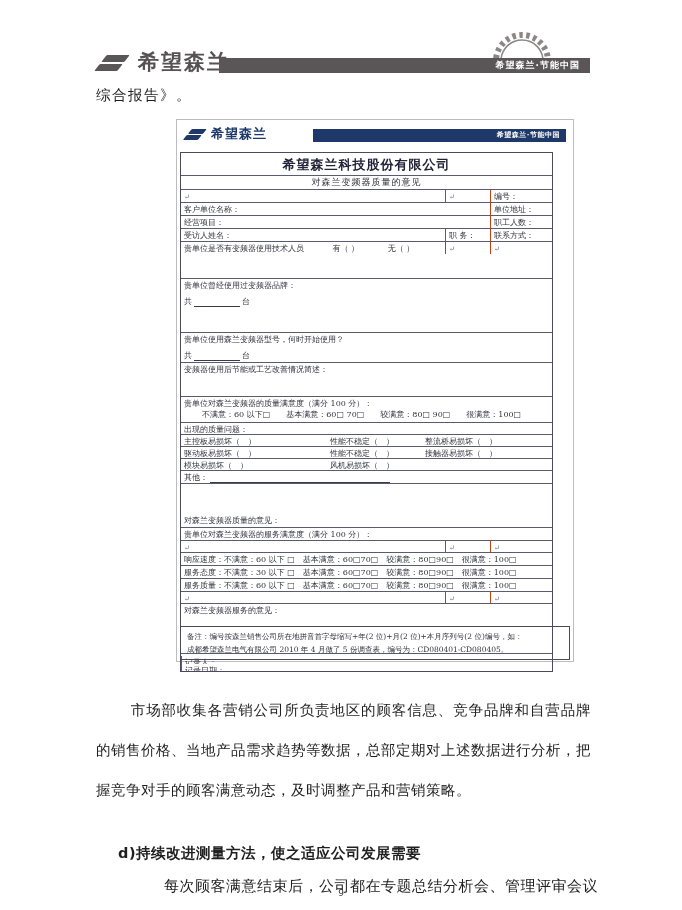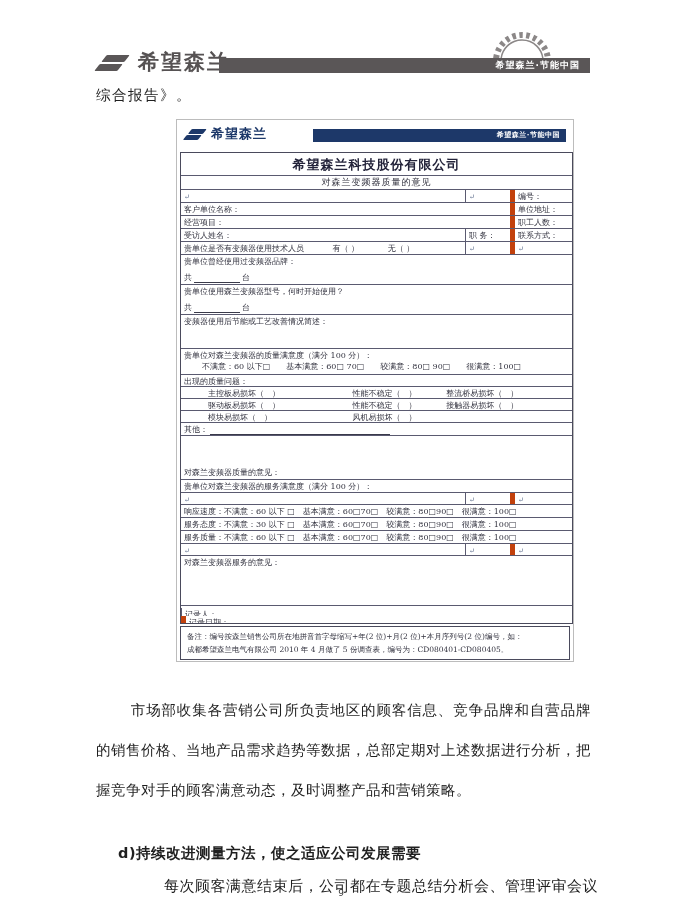--- a/index.html
+++ b/index.html
@@ -27,40 +27,40 @@
   .smark.mini{width:22px;height:12px;}
   .smark.mini .s1{left:5px;top:1px;width:15px;height:4.5px;background:#1d3869;}
   .smark.mini .s2{left:0;top:7px;width:15px;height:4.5px;background:#1d3869;}
   #f-logo .logotext{font-family:"DejaVu Sans",sans-serif;font-weight:bold;font-size:13px;
         color:#1d3869;letter-spacing:1px;line-height:1;}
   #f-bar{position:absolute;left:136px;top:9px;width:253px;height:13px;background:#1d3869;
         color:#fff;font-family:"DejaVu Sans",sans-serif;font-weight:bold;font-size:7px;
         line-height:13px;text-align:right;padding-right:6px;box-sizing:border-box;letter-spacing:.5px;}
   #f-gear{position:absolute;right:4px;top:0;width:40px;height:9px;overflow:hidden;opacity:.55;}
 
-  .tbl{position:absolute;left:3px;right:0;top:32px;border:1px solid #4a4a5c;}
+  .tbl{position:absolute;left:3px;right:20px;top:32px;border:1px solid #4a4a5c;}
   .r{display:flex;border-top:1px solid #5a5a70;font-size:8px;line-height:11px;box-sizing:border-box;}
   .r:first-child{border-top:none;}
   .cell{padding:1px 3px;box-sizing:border-box;overflow:hidden;}
   .cm{flex:1;}
   .c45{width:45px;border-left:1px solid #5a5a70;}
-  .c62{width:62px;border-left:5px solid #c2410c;}
+  .c62{width:62px;border-left:1px solid #c2410c;}
   .h13{height:13px;} .h12{height:12px;} .h14{height:14px;} .h18{height:18px;flex-direction:column;}
-  .h22{height:22px;} .h26{height:26px;} .h30{height:30px;} .h34{height:34px;}
+  .h22{height:22px;} .h26{height:26px;} .h30{height:30px;margin-top:24px;} .h34{height:34px;}
   .h44{height:44px;align-items:flex-end;} .h50{height:50px;}
   .company-row{justify-content:center;align-items:center;font-weight:bold;font-size:13px;color:#23233a;letter-spacing:1px;}
   .sub-row{justify-content:center;align-items:center;font-size:9px;letter-spacing:1px;}
   .colrow{display:flex;flex-direction:column;justify-content:space-between;}
   .totline{padding-right:48px;}
   .bl{display:inline-block;width:46px;border-bottom:1px solid #3a3a4a;height:7px;margin:0 2px;vertical-align:bottom;}
   .bl.long{width:180px;}
   .pil{color:#5a6a8a;font-size:7px;}
   .scale2{padding-left:18px;}
   .qp{display:flex;}
-  .qp .q1{width:40%;margin-left:24px;} .qp .q2{width:26%;} .qp .q3{width:34%;}
+  .qp .q1{width:40%;} .qp .q2{width:26%;} .qp .q3{width:34%;}
   .opt{margin-left:26px;}
   .note-box{position:absolute;left:3px;right:3px;top:506px;border:1px solid #4a4a5c;
         padding:3px 6px;font-size:7.5px;line-height:13px;box-sizing:border-box;color:#32323f;}
 
   
   #item-c{position:absolute;left:118px;top:665px;font-size:14.5px;letter-spacing:1px;}
   #para-c{position:absolute;left:96px;top:690px;width:495px;font-size:14.5px;line-height:40px;
         text-align:justify;text-indent:2.4em;letter-spacing:.5px;}
   #item-d{position:absolute;left:118px;top:844px;font-size:14.5px;font-weight:bold;
         font-family:"DejaVu Sans","Liberation Sans",sans-serif;letter-spacing:.5px;}

